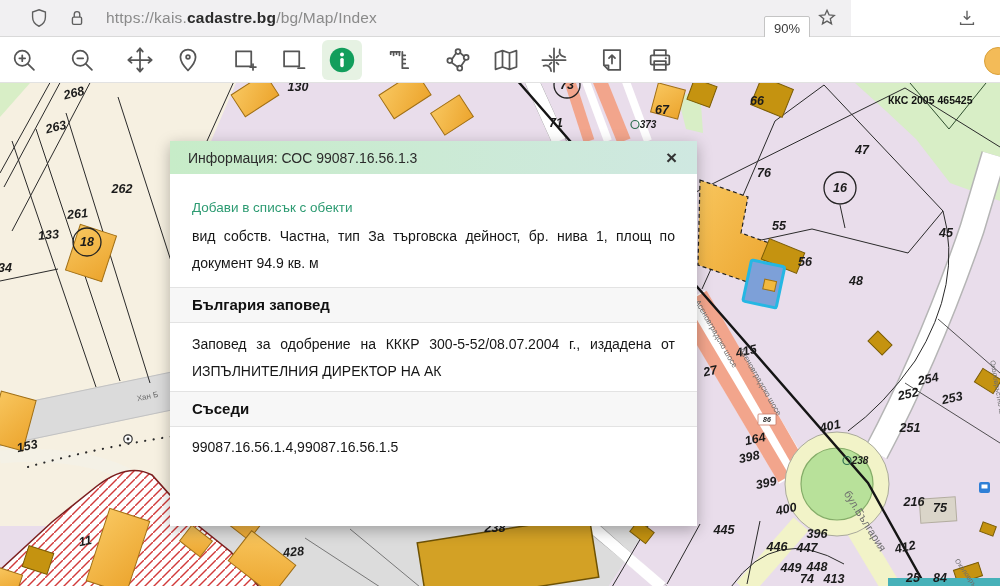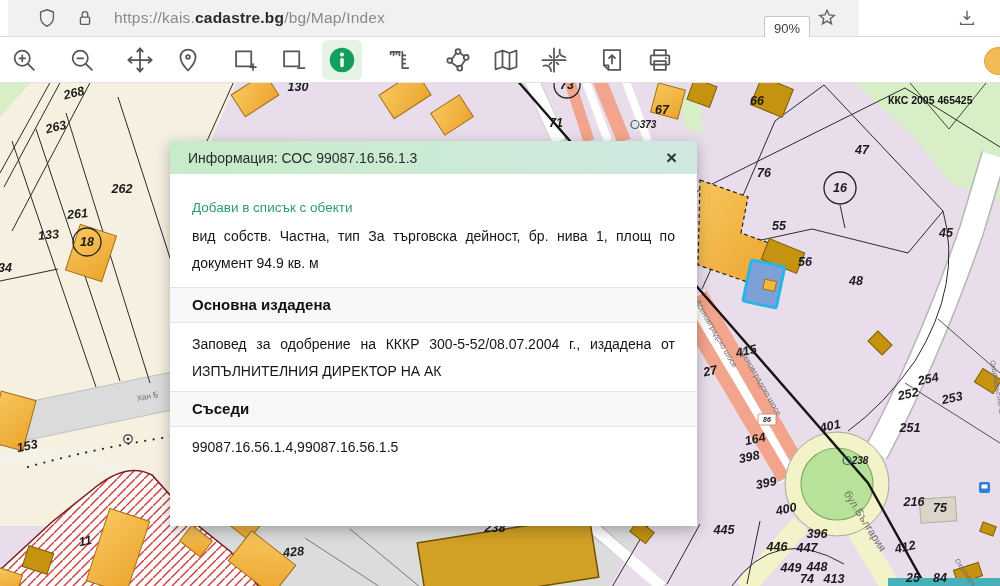--- a/index.html
+++ b/index.html
@@ -1,21 +1,21 @@
 <!DOCTYPE html>
 <html><head>
 <meta charset="utf-8">
 <style>
   html,body{margin:0;padding:0;width:1000px;height:586px;overflow:hidden;
     font-family:"Liberation Sans",sans-serif;background:#fff;}
   
   .browser-bar{position:relative;width:1000px;height:36px;background:#fff;
     border-bottom:1px solid #d9d9d9;}
   .url-field{position:absolute;left:0;top:0;width:851px;height:36px;background:#f1f0f2;
-    display:flex;align-items:center;margin-left:8px;}
+    display:flex;align-items:center;}
   .bicon{width:22px;height:22px;flex:0 0 auto;}
   .bicon svg{width:100%;height:100%;stroke:#5f5f5f;fill:none;stroke-width:1.5;}
   .shield{margin-left:28px;} .lock{margin-left:16px;}
   .url-text{margin-left:18px;font-size:15.5px;color:#8a8a8a;letter-spacing:.2px;white-space:nowrap;}
   .url-text .domain{color:#2b2b2b;font-weight:700;}
   .zoom-badge{position:absolute;left:764px;top:16px;width:44px;height:23px;background:#fff;
     border:1px solid #c4c4c4;border-radius:2px;font-size:13px;color:#3d3d3d;
     display:flex;align-items:center;justify-content:center;}
   .star{position:absolute;left:816px;top:7px;}
   .download{position:absolute;left:956px;top:7px;}
@@ -343,19 +343,19 @@
 </svg>
 
   <div class="popup">
     <div class="popup-header">
       <span class="popup-title">Информация: СОС 99087.16.56.1.3</span>
       <button class="popup-close">×</button>
     </div>
     <div class="popup-body">
       <a href="#" class="add-link">Добави в списък с обекти</a>
       <p class="ppar">вид собств. Частна, тип За търговска дейност, бр. нива 1, площ по документ 94.9 кв. м</p>
-      <div class="strip s2">Основна издадена</div>
+      <div class="strip s2">България заповед</div>
       <p class="ppar">Заповед за одобрение на КККР 300-5-52/08.07.2004 г., издадена от ИЗПЪЛНИТЕЛНИЯ ДИРЕКТОР НА АК</p>
       <div class="strip s3">Съседи</div>
       <p class="neighbors">99087.16.56.1.4,99087.16.56.1.5</p>
     </div>
   </div>
 </div>
 
 </body></html>

